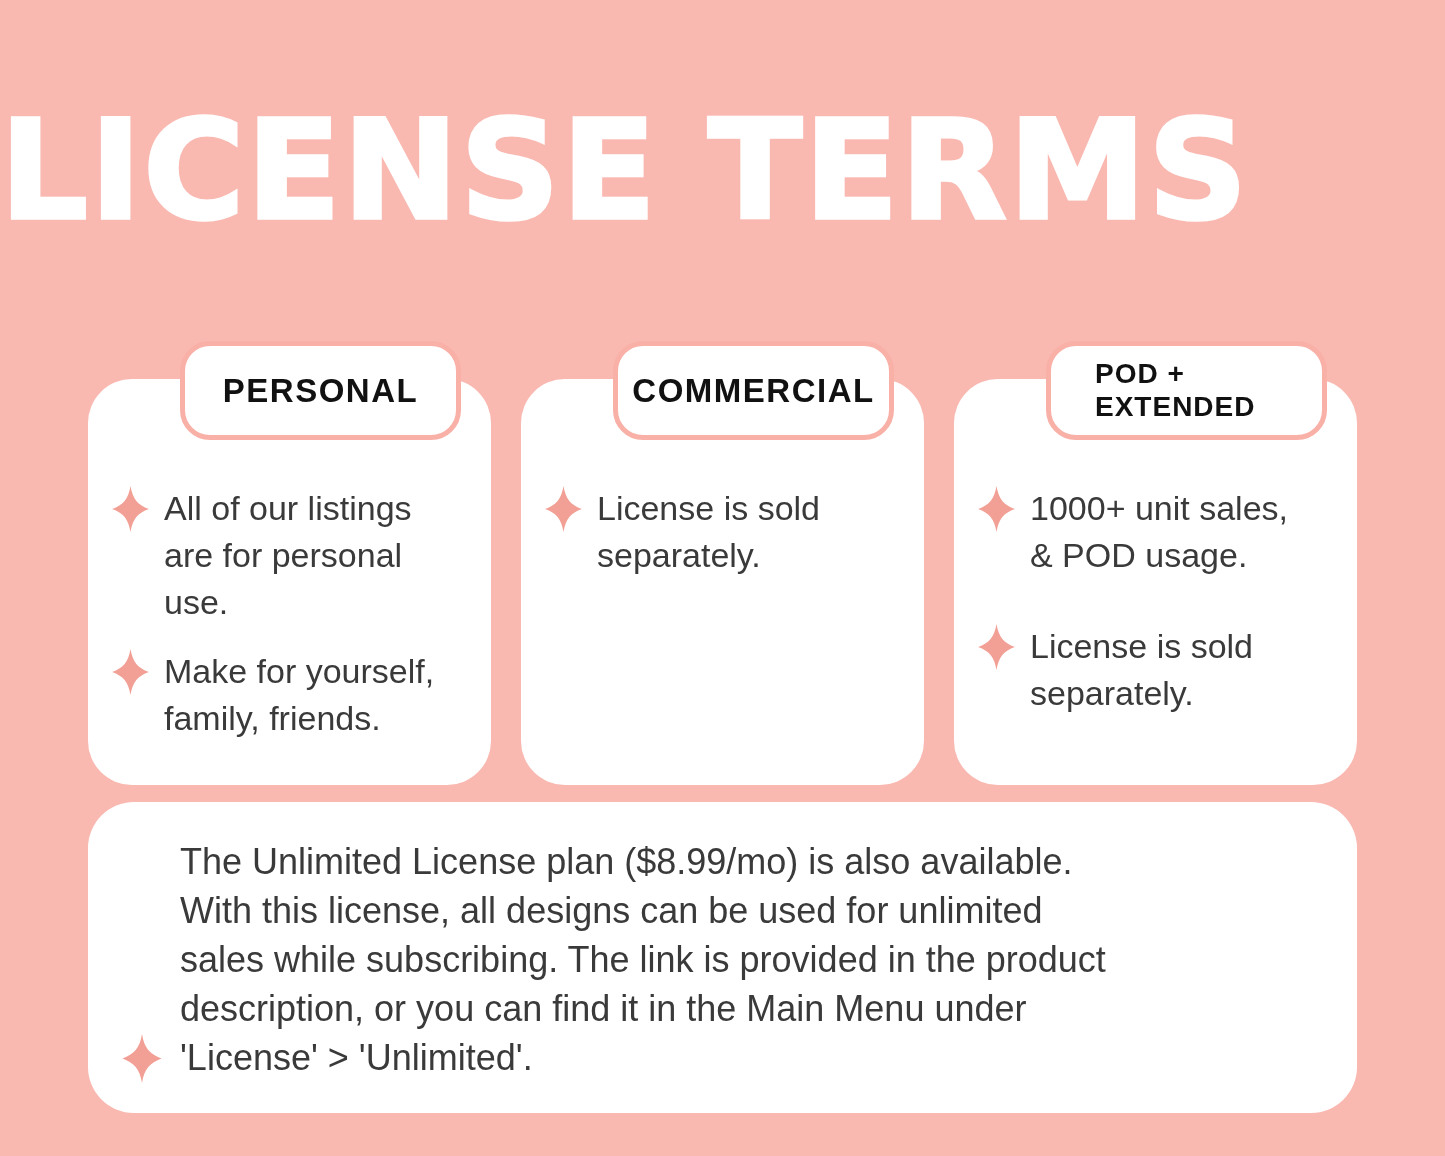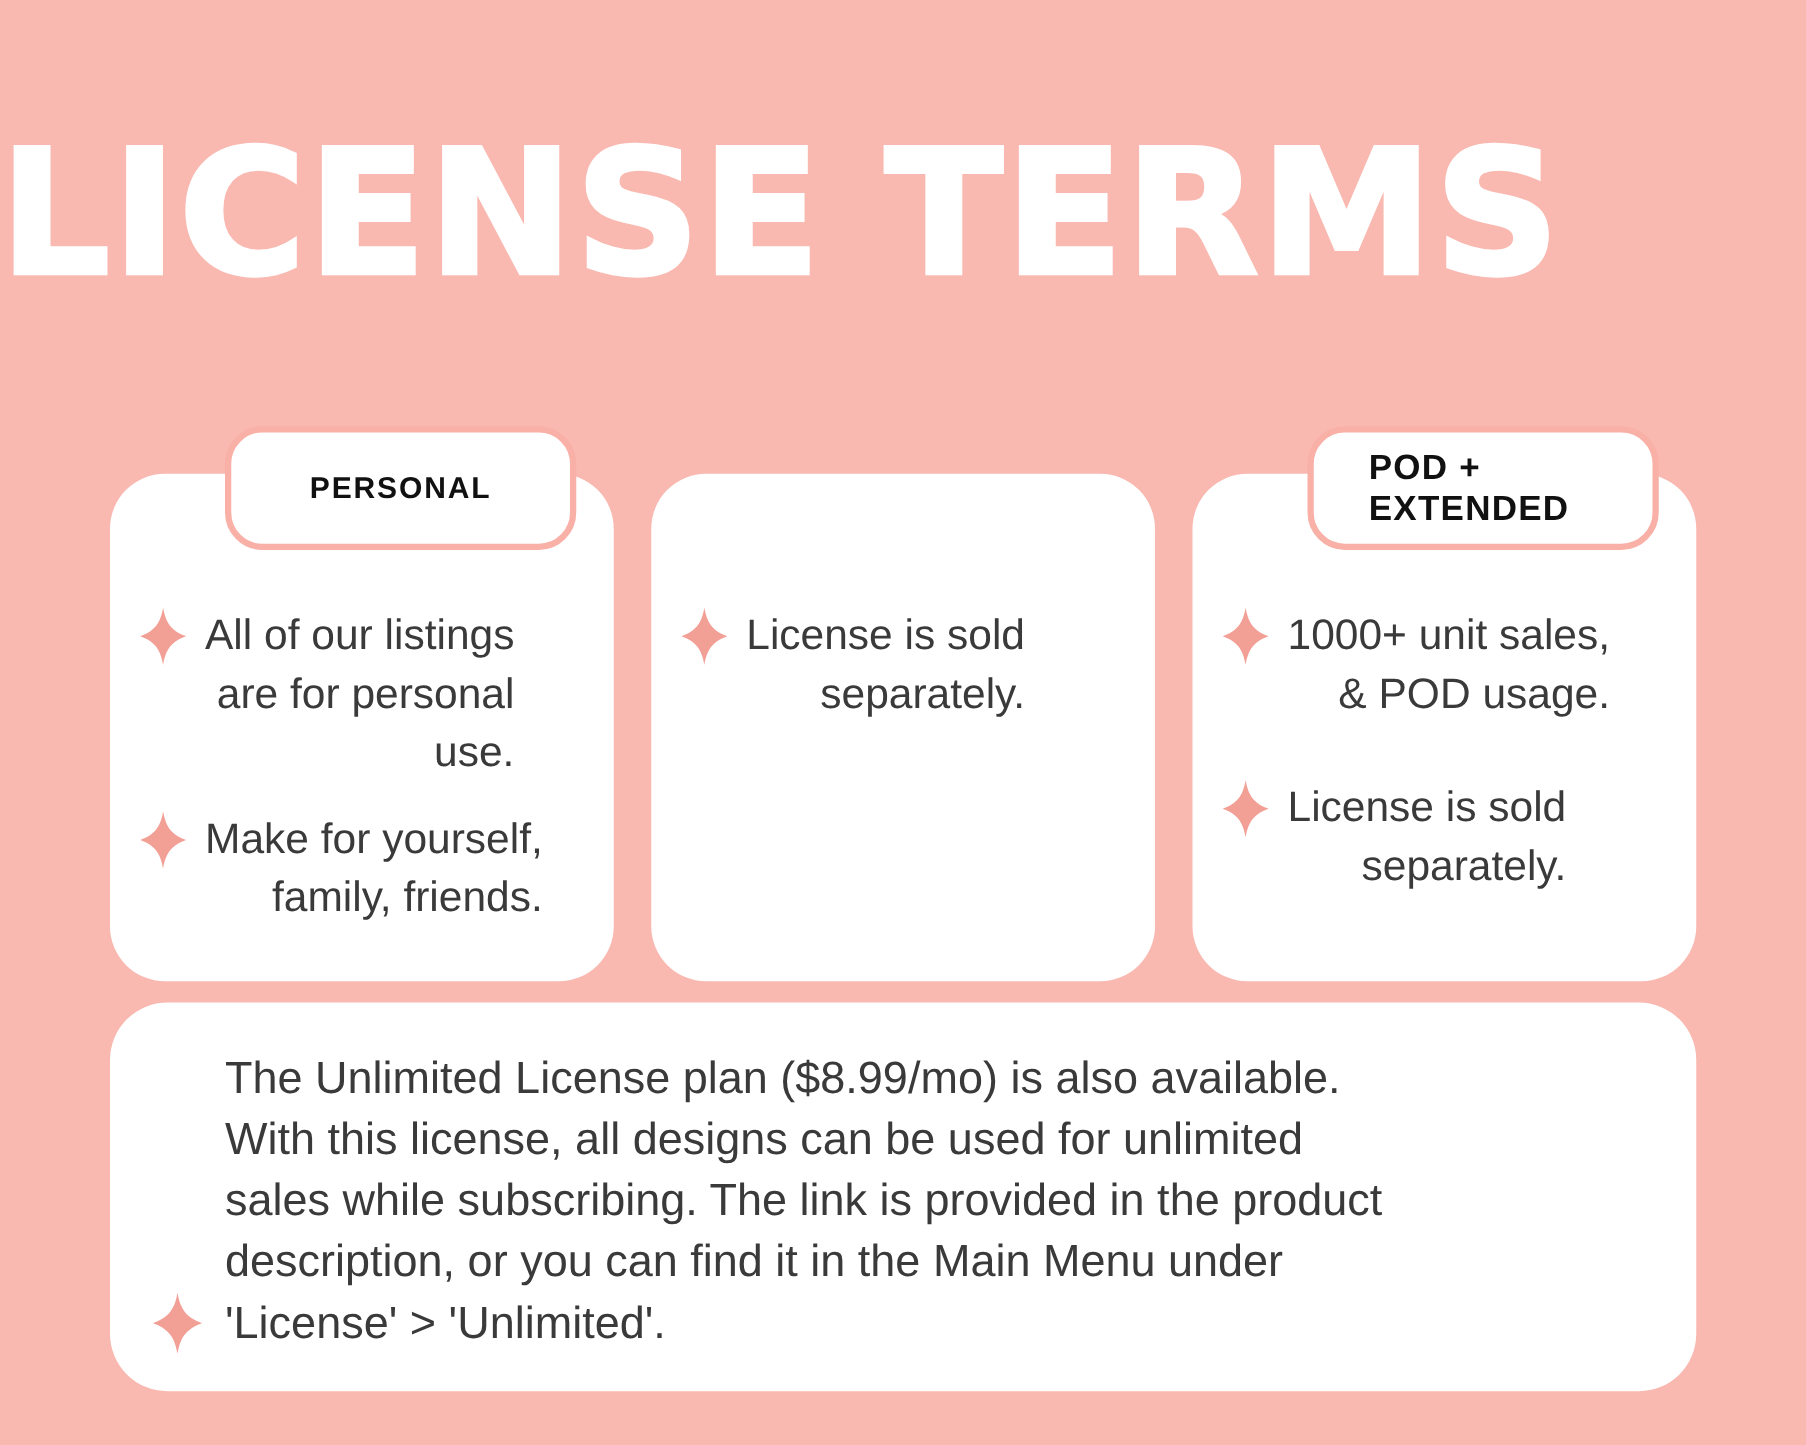--- a/index.html
+++ b/index.html
@@ -38,38 +38,37 @@
     flex: 1;
     height: 406px;
   }
   .plan-card {
     position: absolute;
     inset: 0;
     background: #FFFFFF;
     border-radius: 44px;
     padding: 106px 34px 0 24px;
     box-sizing: border-box;
-    text-align: right;
   }
   .plan-tab {
     position: absolute;
     top: -38px;
     right: 30px;
     width: 281px;
     height: 99px;
     box-sizing: border-box;
     background: #FFFFFF;
     border: 5px solid #F8B0A7;
     border-radius: 30px;
     display: flex;
     align-items: center;
     justify-content: center;
     z-index: 2;
     font-weight: bold;
-    font-size: 24px;
+    font-size: 33px;
     letter-spacing: 1.5px;
     color: #111111;
     white-space: pre-line;
   }
   .plan-tab--left {
     justify-content: flex-start;
     padding-left: 44px;
     font-size: 28px;
     line-height: 1.15;
     letter-spacing: 1px;
@@ -139,20 +138,21 @@
         <svg class="sparkle" viewBox="0 0 24 30">
           <path d="M12 0 C13.4 8.6 16.8 12.4 24 15 C16.8 17.6 13.4 21.4 12 30 C10.6 21.4 7.2 17.6 0 15 C7.2 12.4 10.6 8.6 12 0 Z" fill="#F2A096"></path>
         </svg>
         <div class="bullet-text">Make for yourself,
 family, friends.</div>
       </div>
     </div>
   </div>
 
   <div class="card-wrap">
+    <div class="plan-tab">COMMERCIAL</div>
     <div class="plan-card">
       <div class="bullet">
         <svg class="sparkle" viewBox="0 0 24 30">
           <path d="M12 0 C13.4 8.6 16.8 12.4 24 15 C16.8 17.6 13.4 21.4 12 30 C10.6 21.4 7.2 17.6 0 15 C7.2 12.4 10.6 8.6 12 0 Z" fill="#F2A096"></path>
         </svg>
         <div class="bullet-text">License is sold
 separately.</div>
       </div>
     </div>
   </div>

